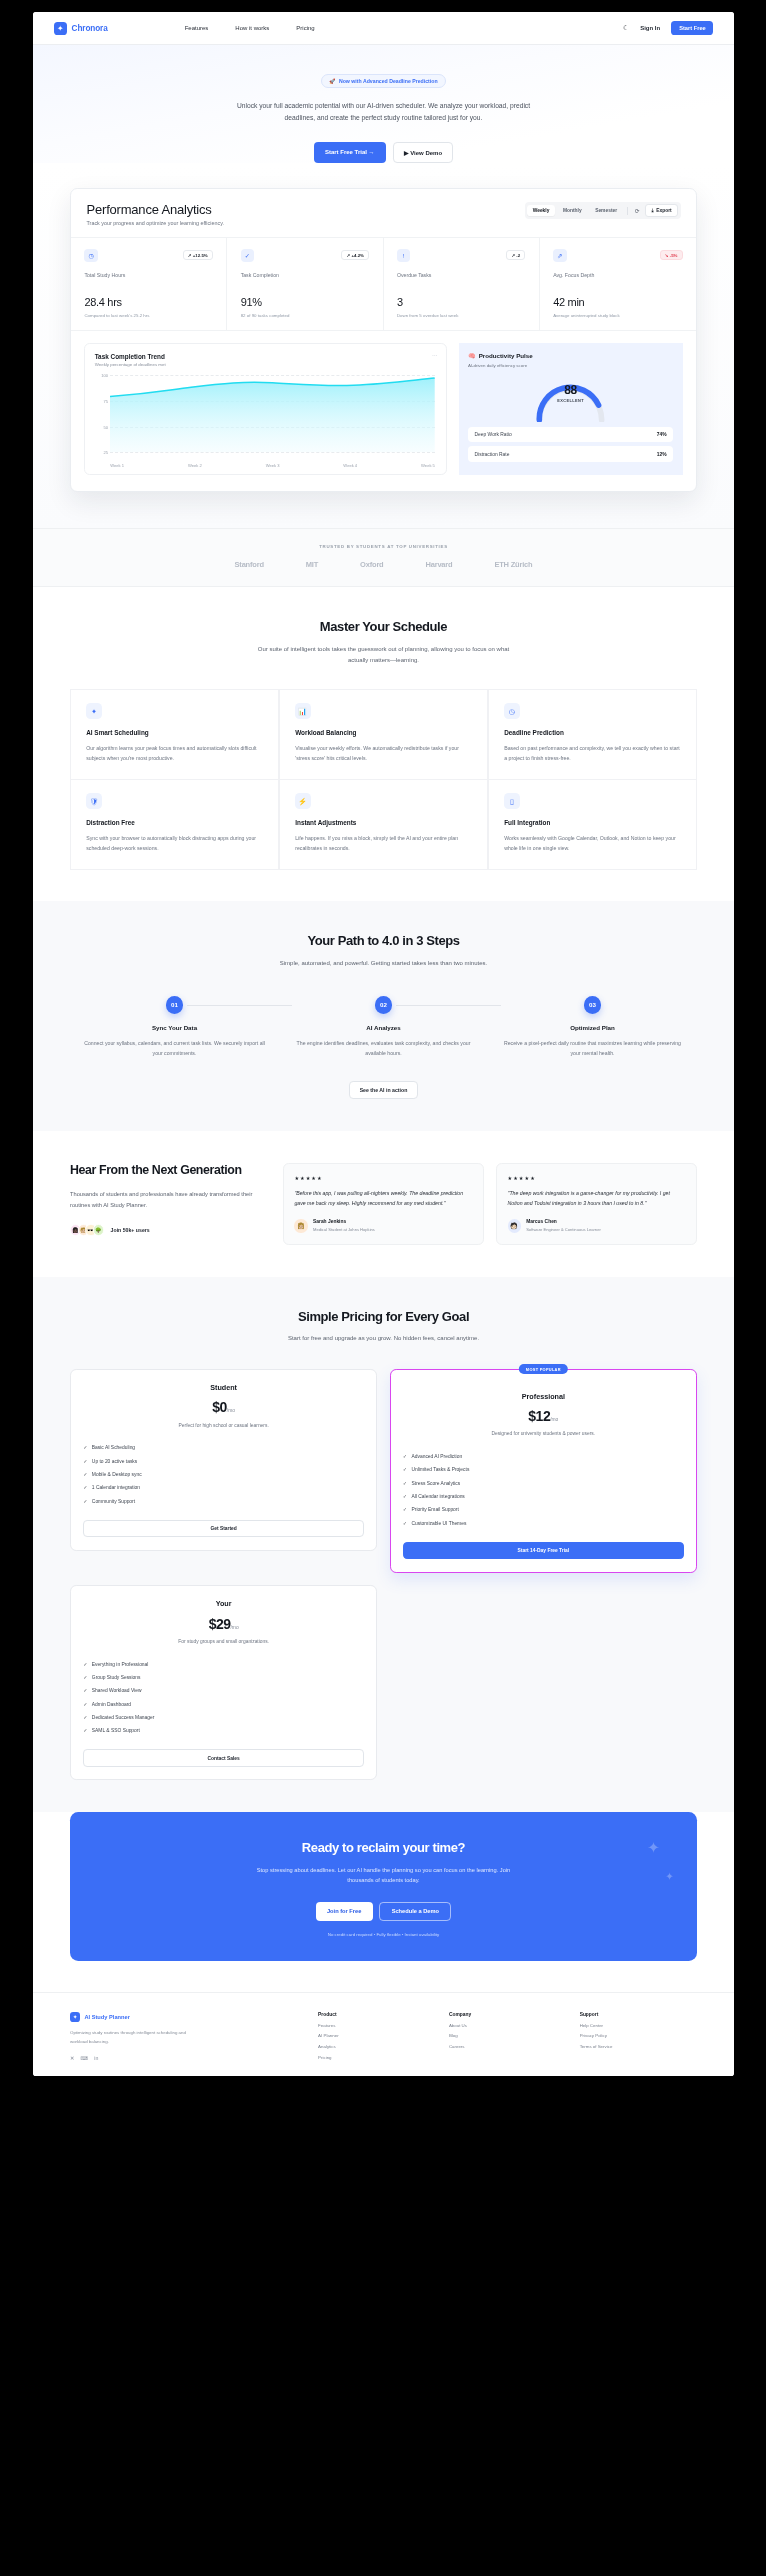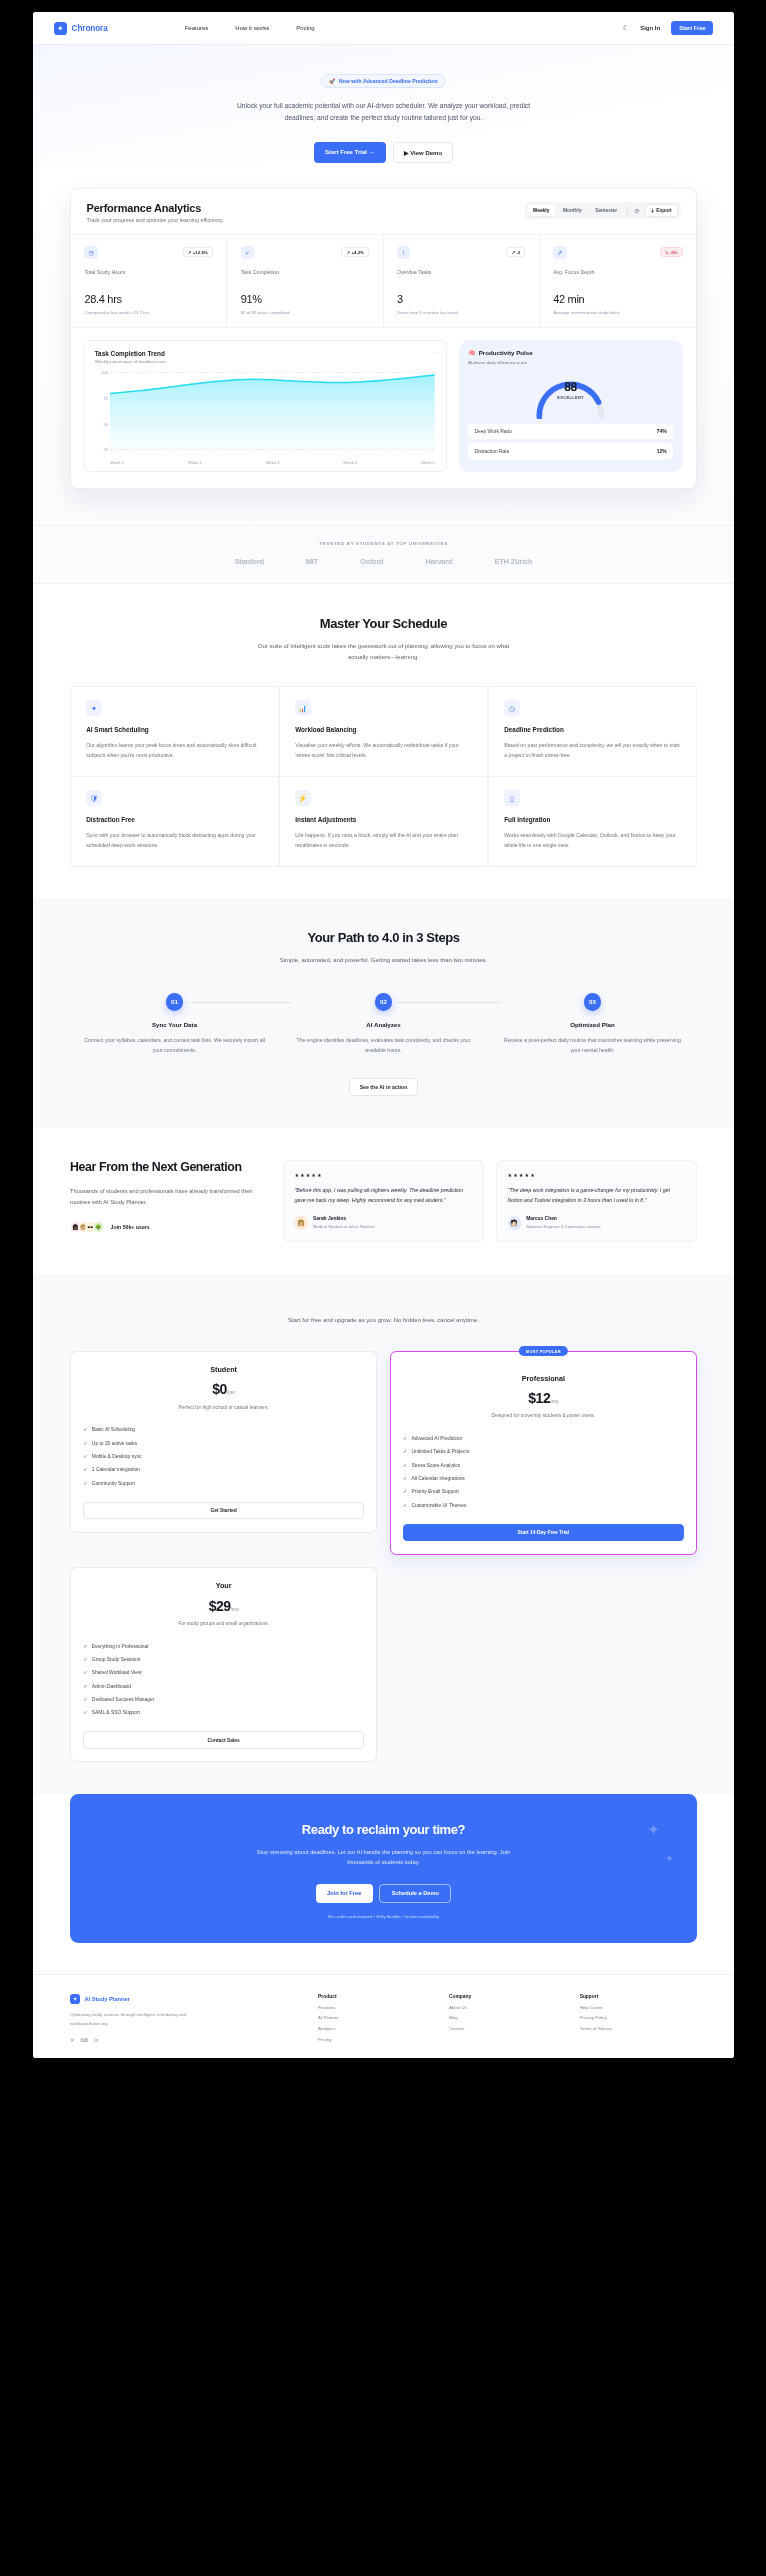--- a/index.html
+++ b/index.html
@@ -26,21 +26,21 @@
   .h1 em{font-style:italic;color:#3b6ef6}
   .sub{margin:12.4px auto 0;max-width:309px;font-size:6.7px;line-height:1.85;color:#4b525e}
   .cta{margin-top:17.5px;display:flex;justify-content:center;gap:6.7px}
   .cta .p{background:#3b6ef6;color:#fff;font-size:6px;font-weight:bold;border:none;border-radius:4.1px;padding:5.7px 11.3px;cursor:pointer}
   .cta .s{background:#fff;color:#1d222b;font-size:6px;font-weight:bold;border:0.5px solid #e1e5ea;border-radius:4.1px;padding:5.7px 10.3px;cursor:pointer}
 
   
   .dashwrap{padding:25px 37px 36px;background:linear-gradient(180deg,#ffffff 0%,#fafbfd 100%)}
   .dash{background:#fff;border:0.5px solid #eaedf1;border-radius:7.2px;box-shadow:0 9.3px 26px rgba(20,30,60,.09);overflow:hidden}
   .dash-hd{display:flex;align-items:flex-start;padding:13.4px 15.5px 11.3px}
-  .dash-hd h3{font-size:11px;font-weight:bold;color:#14181f;letter-spacing:-0.2px}
+  .dash-hd h3{font-size:13px;font-weight:normal;color:#14181f;letter-spacing:-0.2px}
   .dash-hd p{font-size:5.4px;color:#6d7481;margin-top:3.1px}
   .seg{margin-left:auto;display:flex;align-items:center;gap:2.1px;background:#f4f5f7;border-radius:4.1px;padding:2.1px}
   .seg .t{font-size:4.9px;color:#5c636f;padding:3.1px 5.7px;border-radius:3.1px;font-weight:bold;cursor:pointer}
   .seg .t.on{background:#fff;color:#14181f;box-shadow:0 0.5px 1px rgba(0,0,0,.07)}
   .seg .div{width:0.5px;height:8.2px;background:#dfe2e7;margin:0 2.1px}
   .seg .ic{font-size:5.7px;color:#4b525e;padding:0 3.1px;cursor:pointer}
   .seg .exp{display:flex;align-items:center;gap:2.6px;background:#fff;border:0.5px solid #e4e7eb;border-radius:3.1px;padding:3.1px 5.7px;font-size:4.9px;font-weight:bold;color:#1d222b;cursor:pointer}
 
   .stats{display:grid;grid-template-columns:repeat(4,1fr)}
   .stat{padding:10.3px 13.4px 12.4px;border-top:0.5px solid #f0f2f4;border-right:0.5px solid #f0f2f4}
@@ -60,21 +60,21 @@
   .dots{position:absolute;right:8.2px;top:8.2px;color:#aeb5c0;font-size:5.7px;letter-spacing:0.5px}
   .plot{margin-top:7.2px;position:relative;height:94px}
   .ylab{position:absolute;left:0;top:0;width:13.4px;height:78px}
   .ylab span{position:absolute;right:0;font-size:4.1px;color:#9ba2ad;transform:translateY(-50%)}
   .grid{position:absolute;left:15.5px;right:2.1px;top:0;height:78px}
   .grid i{position:absolute;left:0;right:0;height:0.5px;border-top:0.5px dashed #e8ebee}
   .area{position:absolute;left:15.5px;right:2.1px;top:0;height:78px;overflow:hidden}
   .xlab{position:absolute;left:15.5px;right:2.1px;bottom:0;display:flex;justify-content:space-between}
   .xlab span{font-size:4.1px;color:#9ba2ad}
 
-  .pulse{background:#eef3ff;border-radius:11px;padding:9.3px}
+  .pulse{background:#eef3ff;border-radius:0;padding:9.3px}
   .pulse h4{font-size:6.2px;font-weight:bold;color:#14181f;display:flex;align-items:center;gap:3.1px}
   .pulse .cs{font-size:4.4px;color:#6d7481;margin-top:2.6px}
   .gauge{height:47px;position:relative;margin:7.2px auto 5.2px;width:77px}
   .gnum{position:absolute;left:0;right:0;top:8.2px;text-align:center;font-size:12px;font-weight:bold;color:#14181f;z-index:2;letter-spacing:-0.3px}
   .gtag{position:absolute;left:0;right:0;top:23px;text-align:center;font-size:3.9px;font-weight:bold;color:#3e4550;letter-spacing:0.4px;z-index:2}
   .prow{background:#fff;border-radius:4.1px;padding:5.2px 6.7px;display:flex;align-items:center;margin-top:4.1px}
   .prow span{font-size:4.9px;color:#3e4550}
   .prow b{margin-left:auto;font-size:4.9px;color:#14181f}
 
   
@@ -424,20 +424,21 @@
           <div>
             <b>Marcus Chen</b>
             <small>Software Engineer &amp; Continuous Learner</small>
           </div>
         </div>
       </div>
     </div>
   </div>
 
   <div class="sec alt">
+    <h2>Simple Pricing for Every Goal</h2>
     <div class="lead">Start for free and upgrade as you grow. No hidden fees, cancel anytime.</div>
     <div class="prices">
 
       <div class="pc">
         <h5>Student</h5>
         <div class="amt"><span>$0</span><small>/mo</small></div>
         <div class="desc">Perfect for high school or casual learners.</div>
         <ul class="plist">
           <li>
                 <span class="tick">✓</span>

